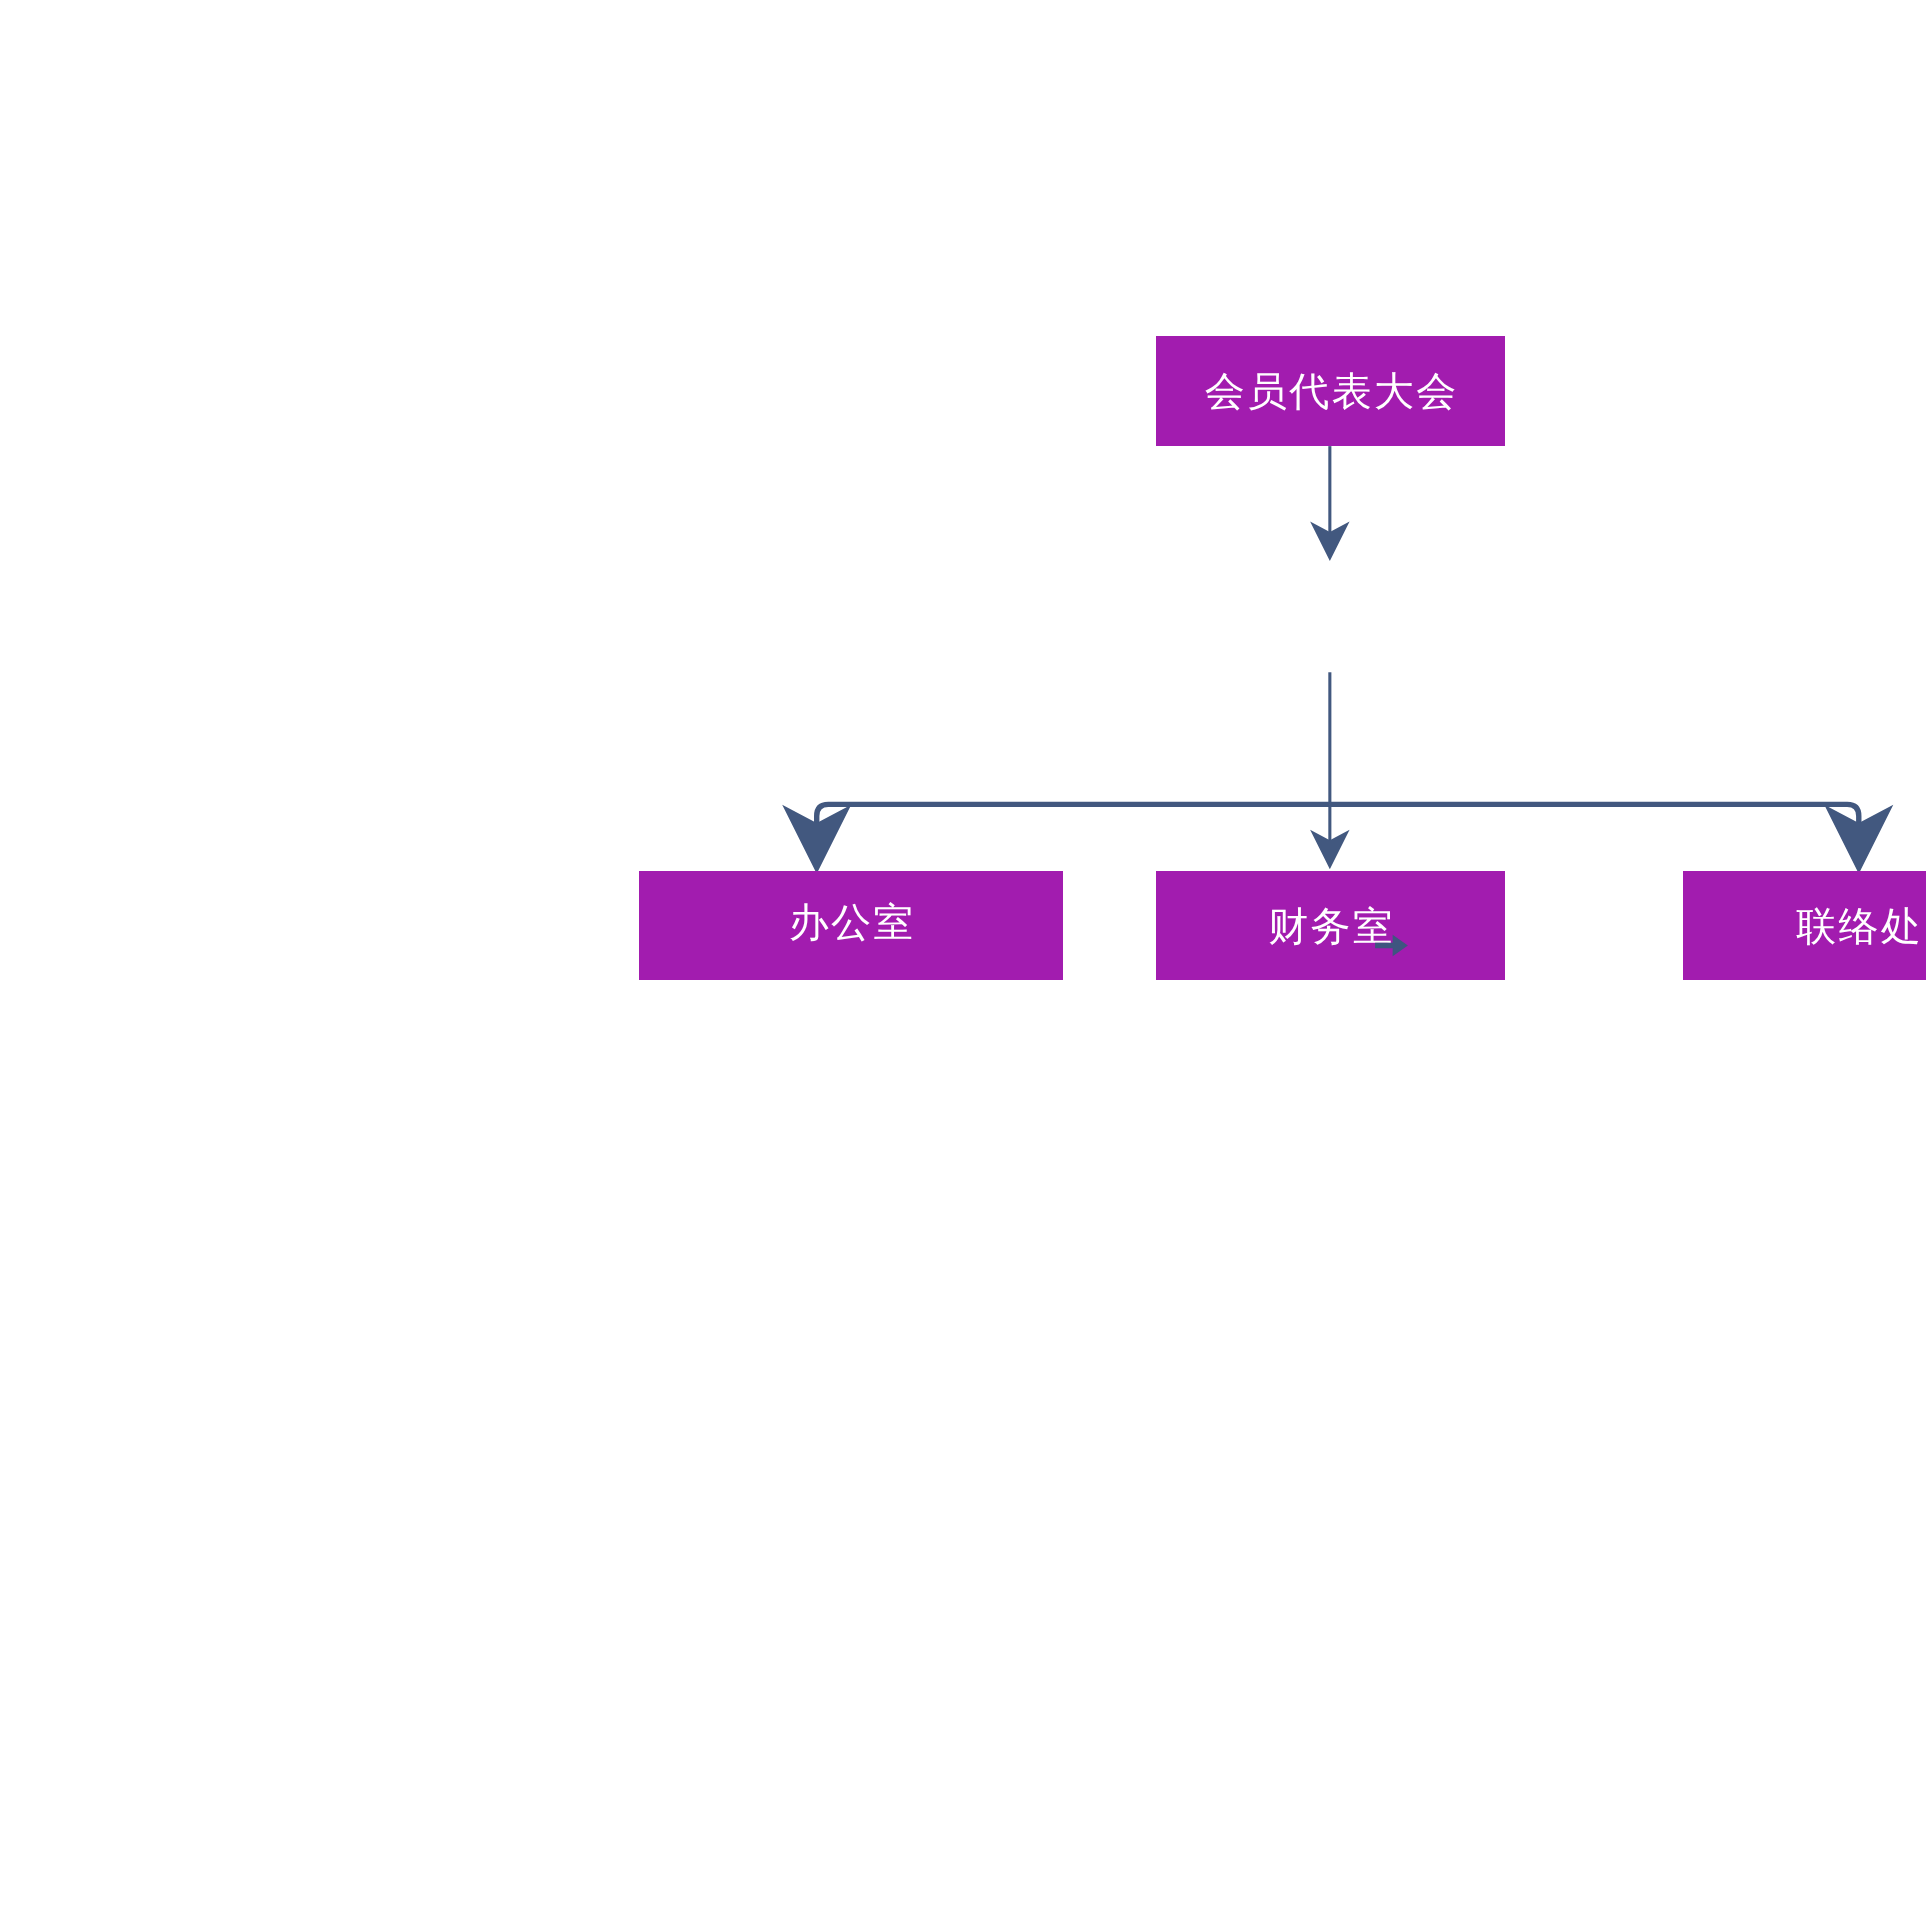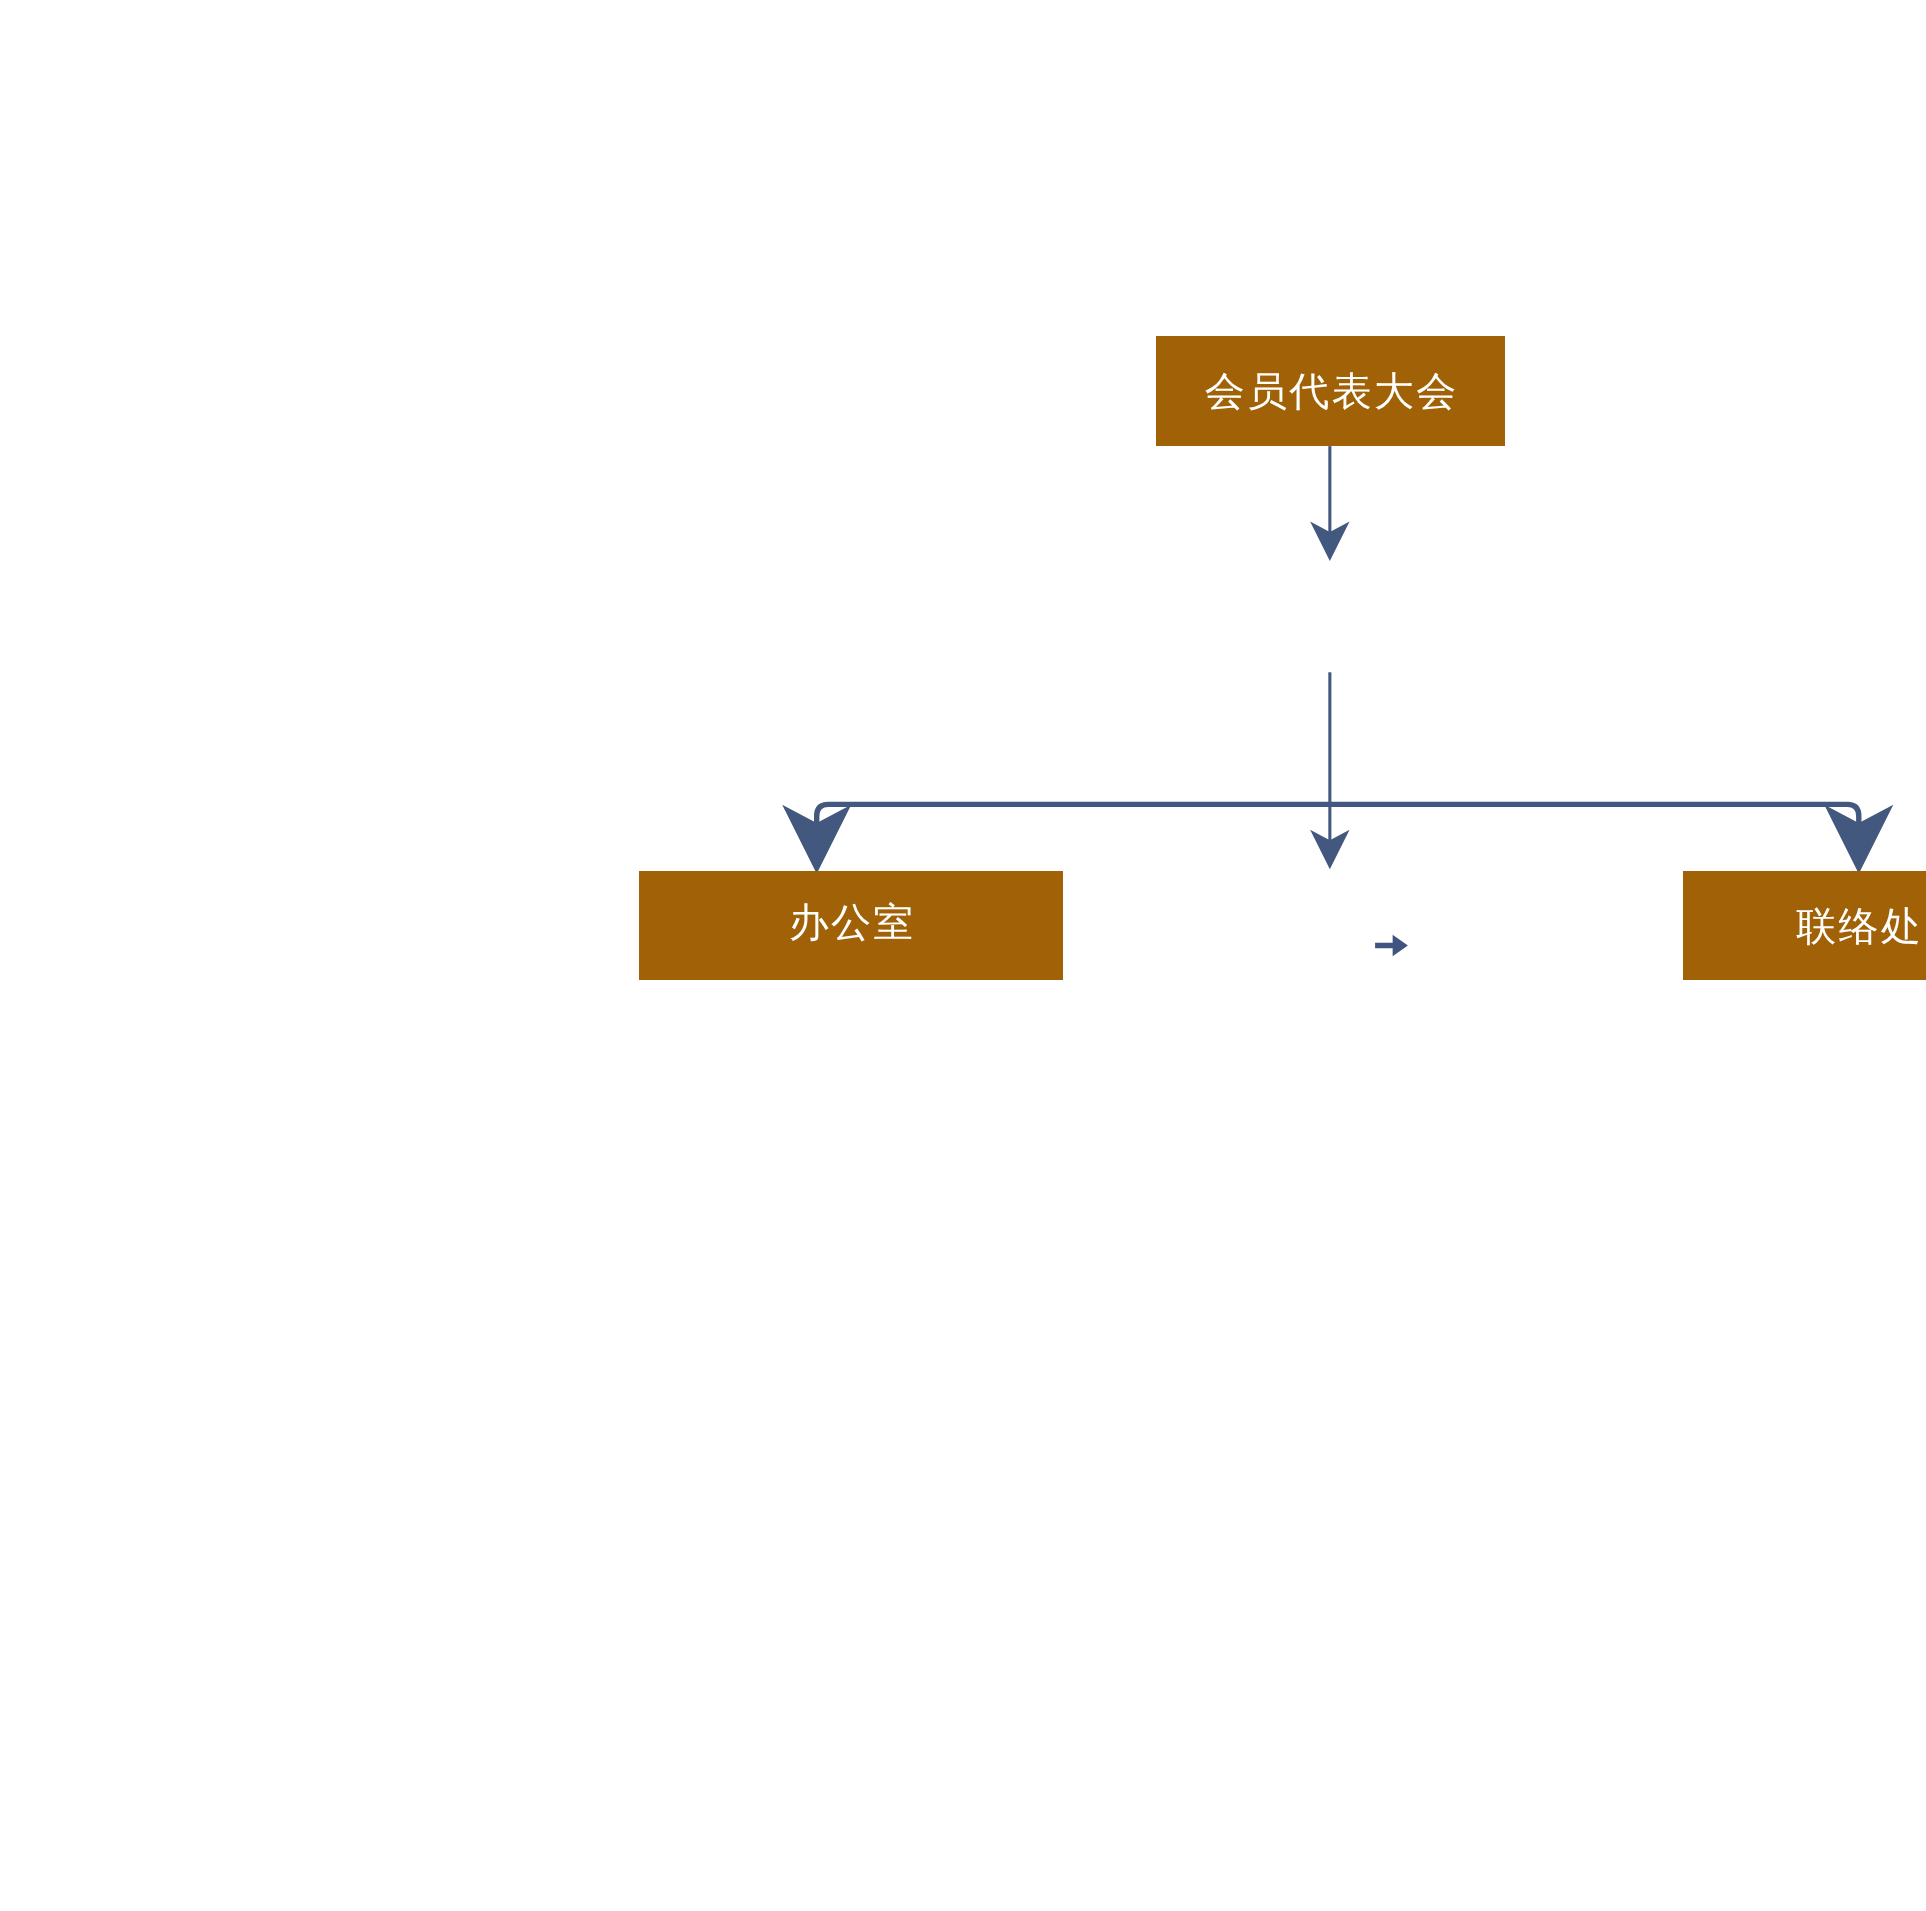--- a/index.html
+++ b/index.html
@@ -32,21 +32,21 @@
     width: 2704px;
     height: 1912px;
     pointer-events: none;
   }
   .node-box {
     position: absolute;
     box-sizing: border-box;
     display: flex;
     align-items: center;
     justify-content: center;
-    background: #a16207;
+    background: #a21caf;
     color: #ffffff;
     font-family: "DejaVu Serif", serif;
     font-weight: 400;
     letter-spacing: 2.3px;
     text-align: center;
     line-height: 1;
     white-space: nowrap;
     user-select: none;
   }
   .node-label {
@@ -123,20 +123,23 @@
 
     <div class="node-box" id="node-assembly">
       <span class="node-label">会员代表大会</span>
     </div>
 
 
     <div class="node-box" id="node-office">
       <span class="node-label">办公室</span>
     </div>
 
+    <div class="node-box" id="node-finance">
+      <span class="node-label">财务室</span>
+    </div>
 
     <div class="node-box" id="node-liaison">
       <span class="node-label">联络处</span>
     </div>
 
     <svg id="pointer-cursor" viewBox="0 0 90 76">
       <path d="M2,31 L48,31 L48,10 L88,38 L48,66 L48,45 L2,45 Z" fill="#3F5580"></path>
     </svg>
 
   </div>

